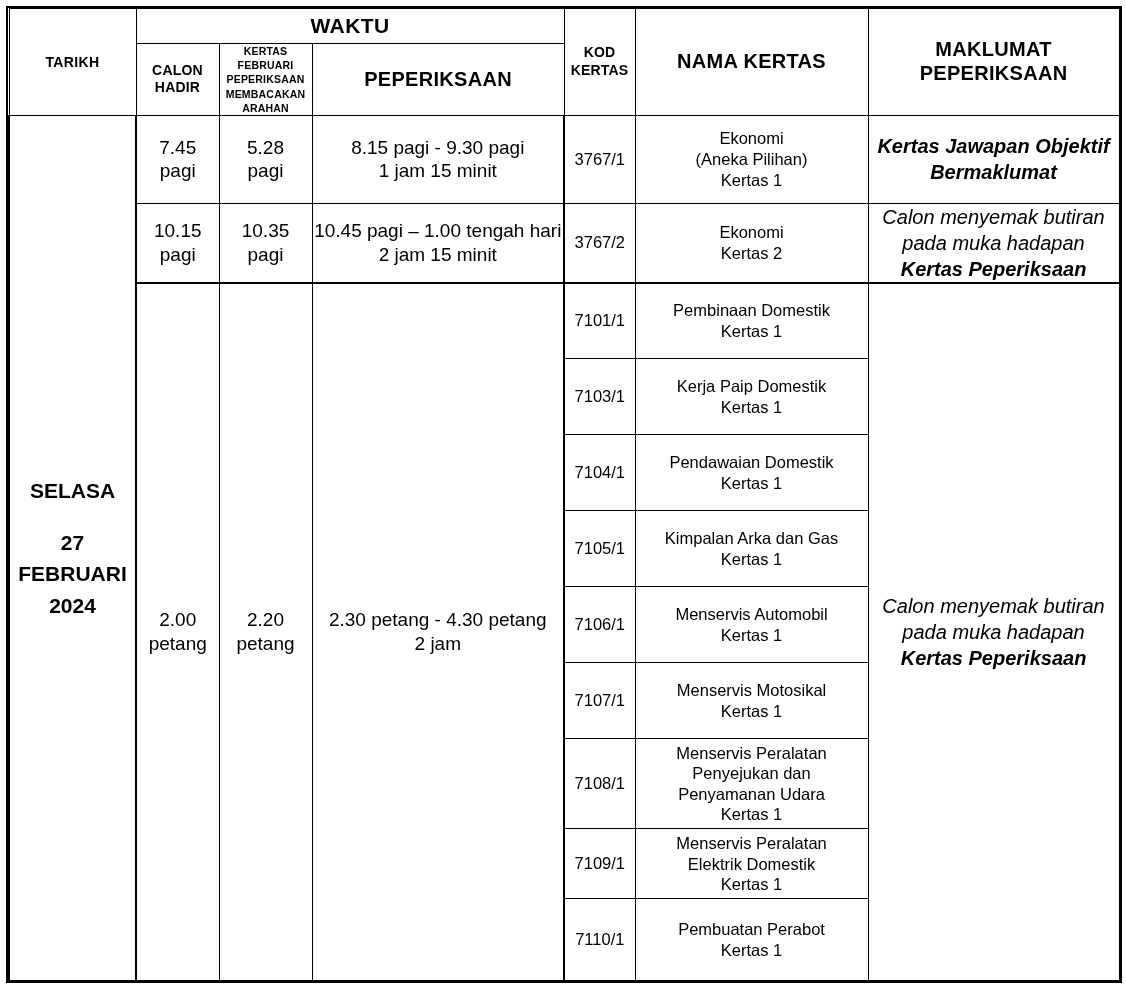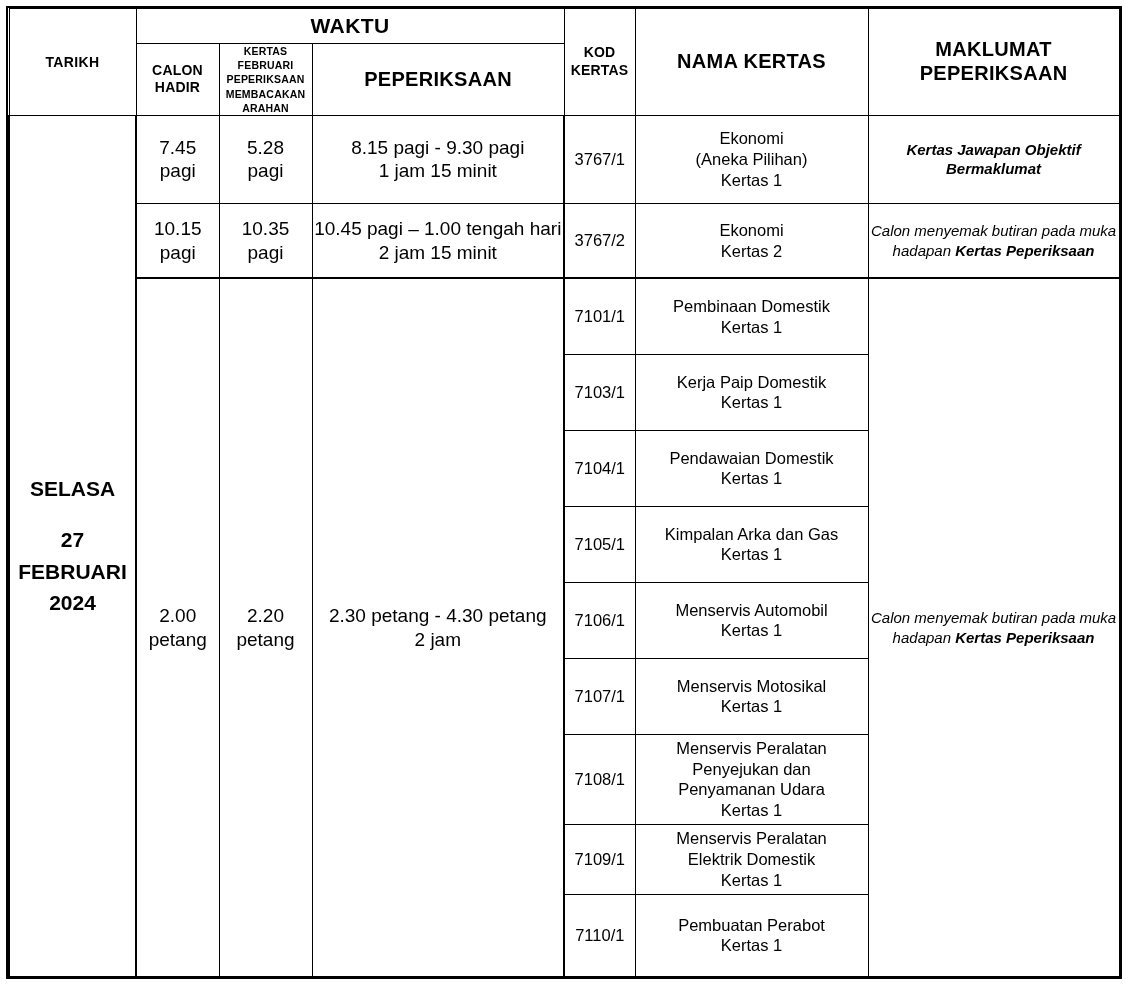--- a/index.html
+++ b/index.html
@@ -48,21 +48,21 @@
     line-height:1.5;
     border-right:2px solid #000 !important;
     border-left:2px solid #000 !important;
   }
   .datecell .gap{display:block;height:20px;}
 
   .timecell{ font-size:19px; line-height:1.25;}
   .paper-cell{ font-size:16.5px; line-height:1.25;}
   .code-cell{ font-size:16.5px;}
   .kertas{ }
-  .info-cell{ font-size:15px; font-style:italic; line-height:1.3;}
+  .info-cell{ font-size:20px; font-style:italic; line-height:1.3;}
   .info-cell b{ font-weight:bold; font-style:italic;}
   .info-strong{ font-weight:bold; font-style:italic;}
 
   
   tr.sep-top > td{ border-top:2px solid #000; }
   tr.sep-bot > td{ border-bottom:2px solid #000; }
   td.block-right{ border-right:2px solid #000;}
 
   .pad{ padding:6px 4px; }
   .codecol{ border-left:2px solid #000 !important; }

